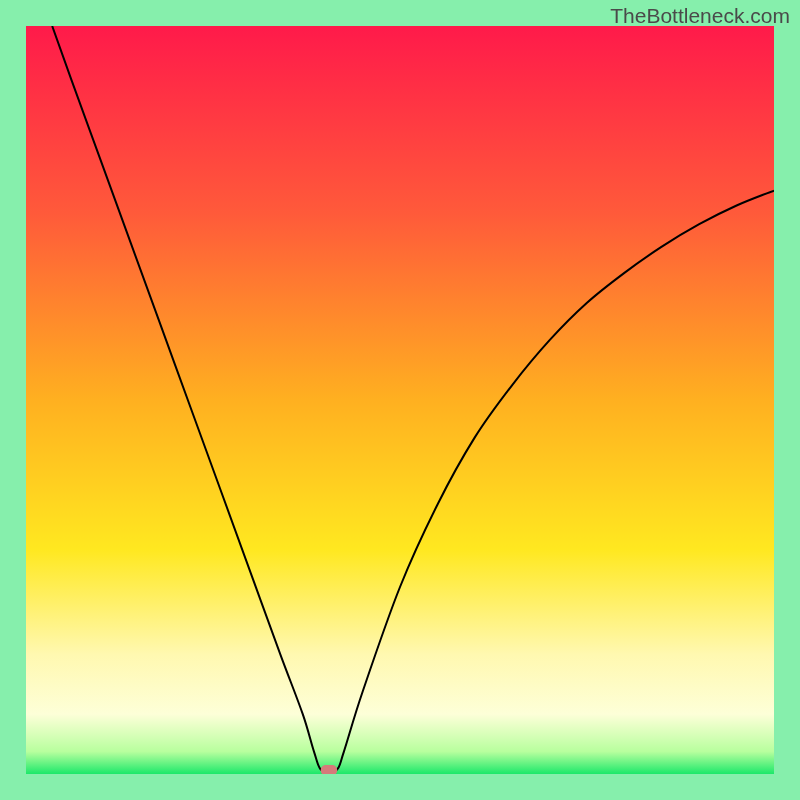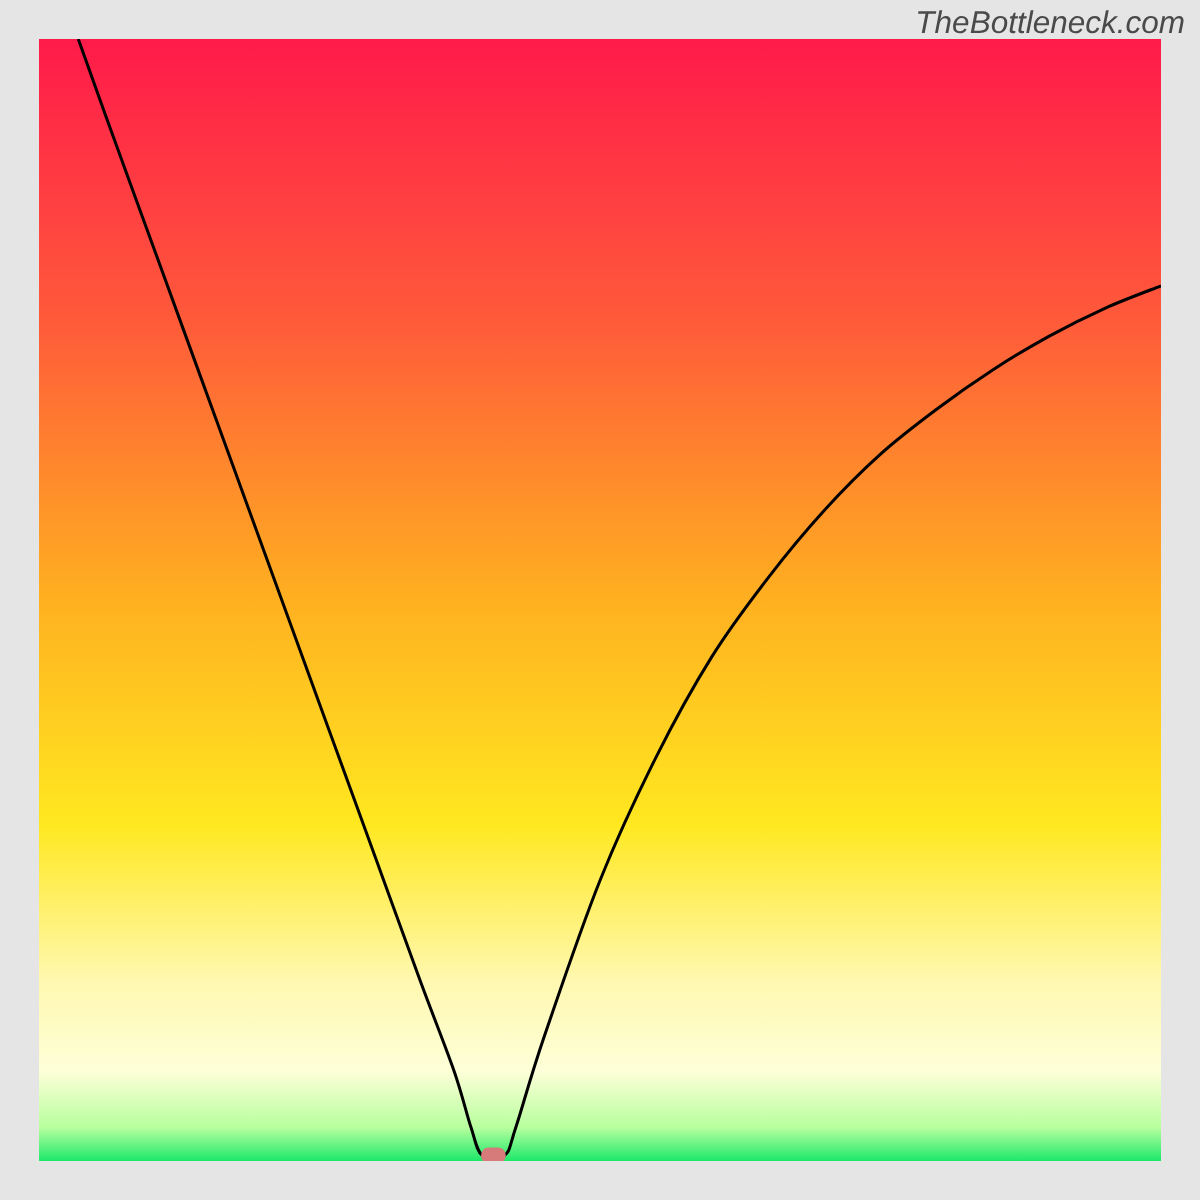--- a/index.html
+++ b/index.html
@@ -7,22 +7,21 @@
     padding: 0;
     width: 800px;
     height: 800px;
     overflow: hidden;
     font-family: Arial, sans-serif;
   }
   .container {
     position: relative;
     width: 800px;
     height: 800px;
-    background: #e5e5e5;
-    font-style: italic;
+    background: #86efac;
   }
   .plot-area {
     position: absolute;
     left: 26px;
     top: 26px;
     width: 748px;
     height: 748px;
   }
   .watermark {
     position: absolute;

